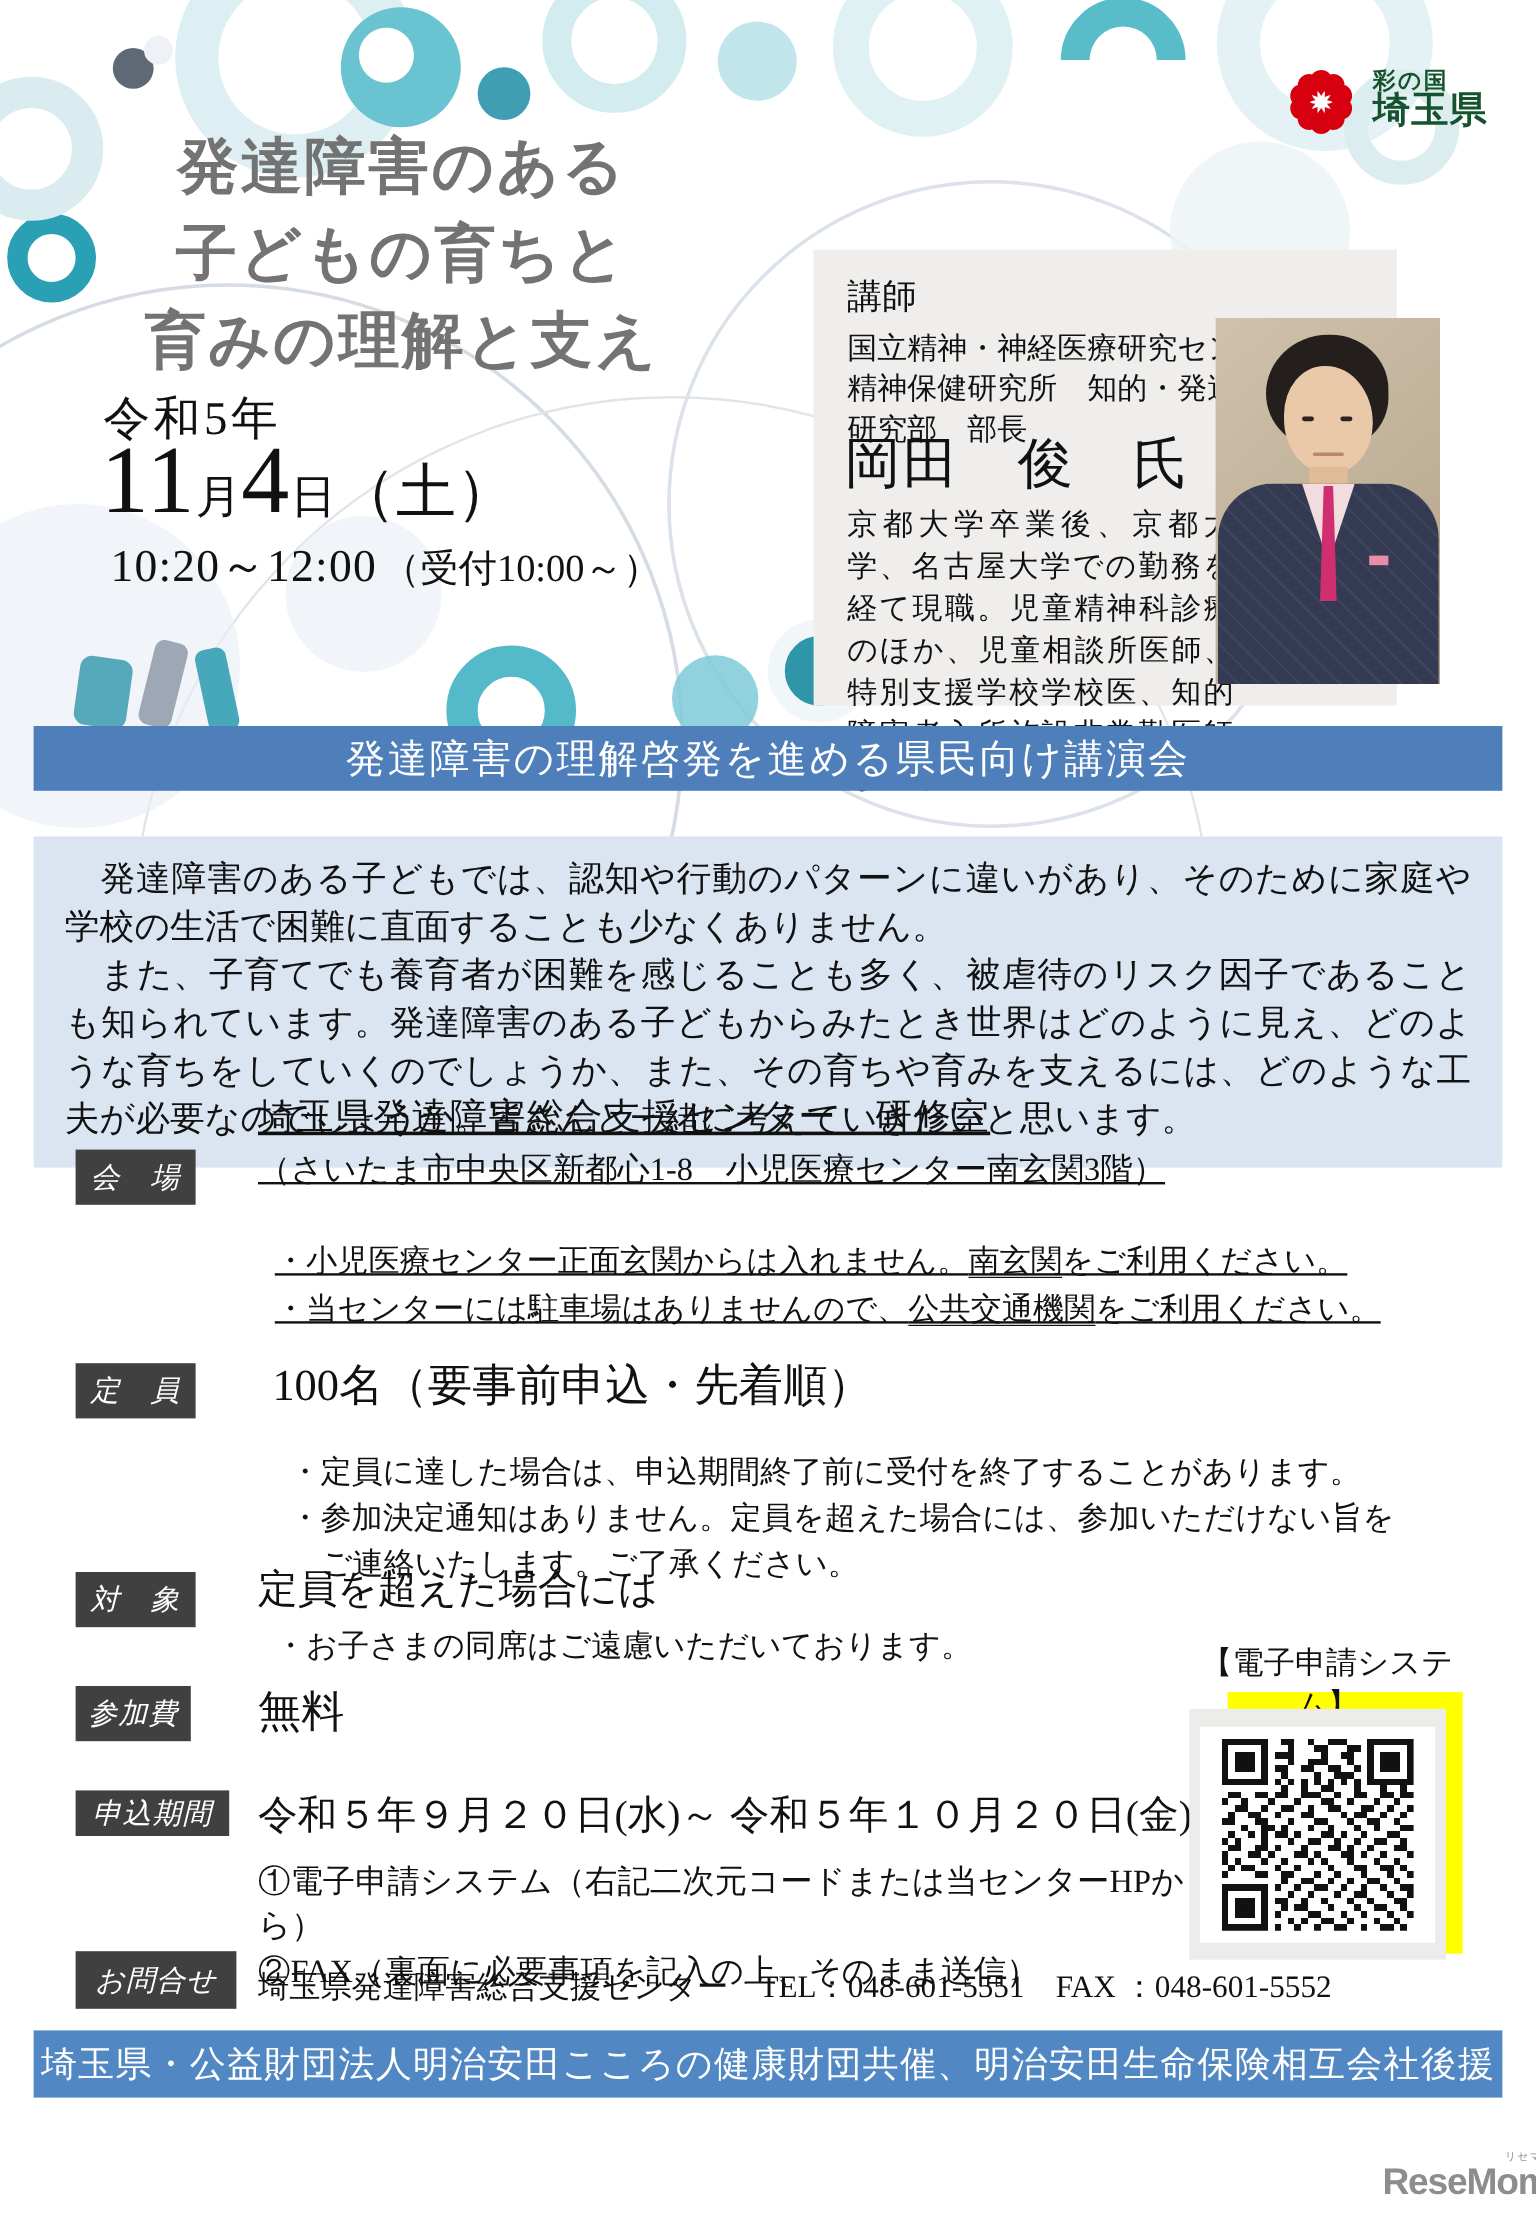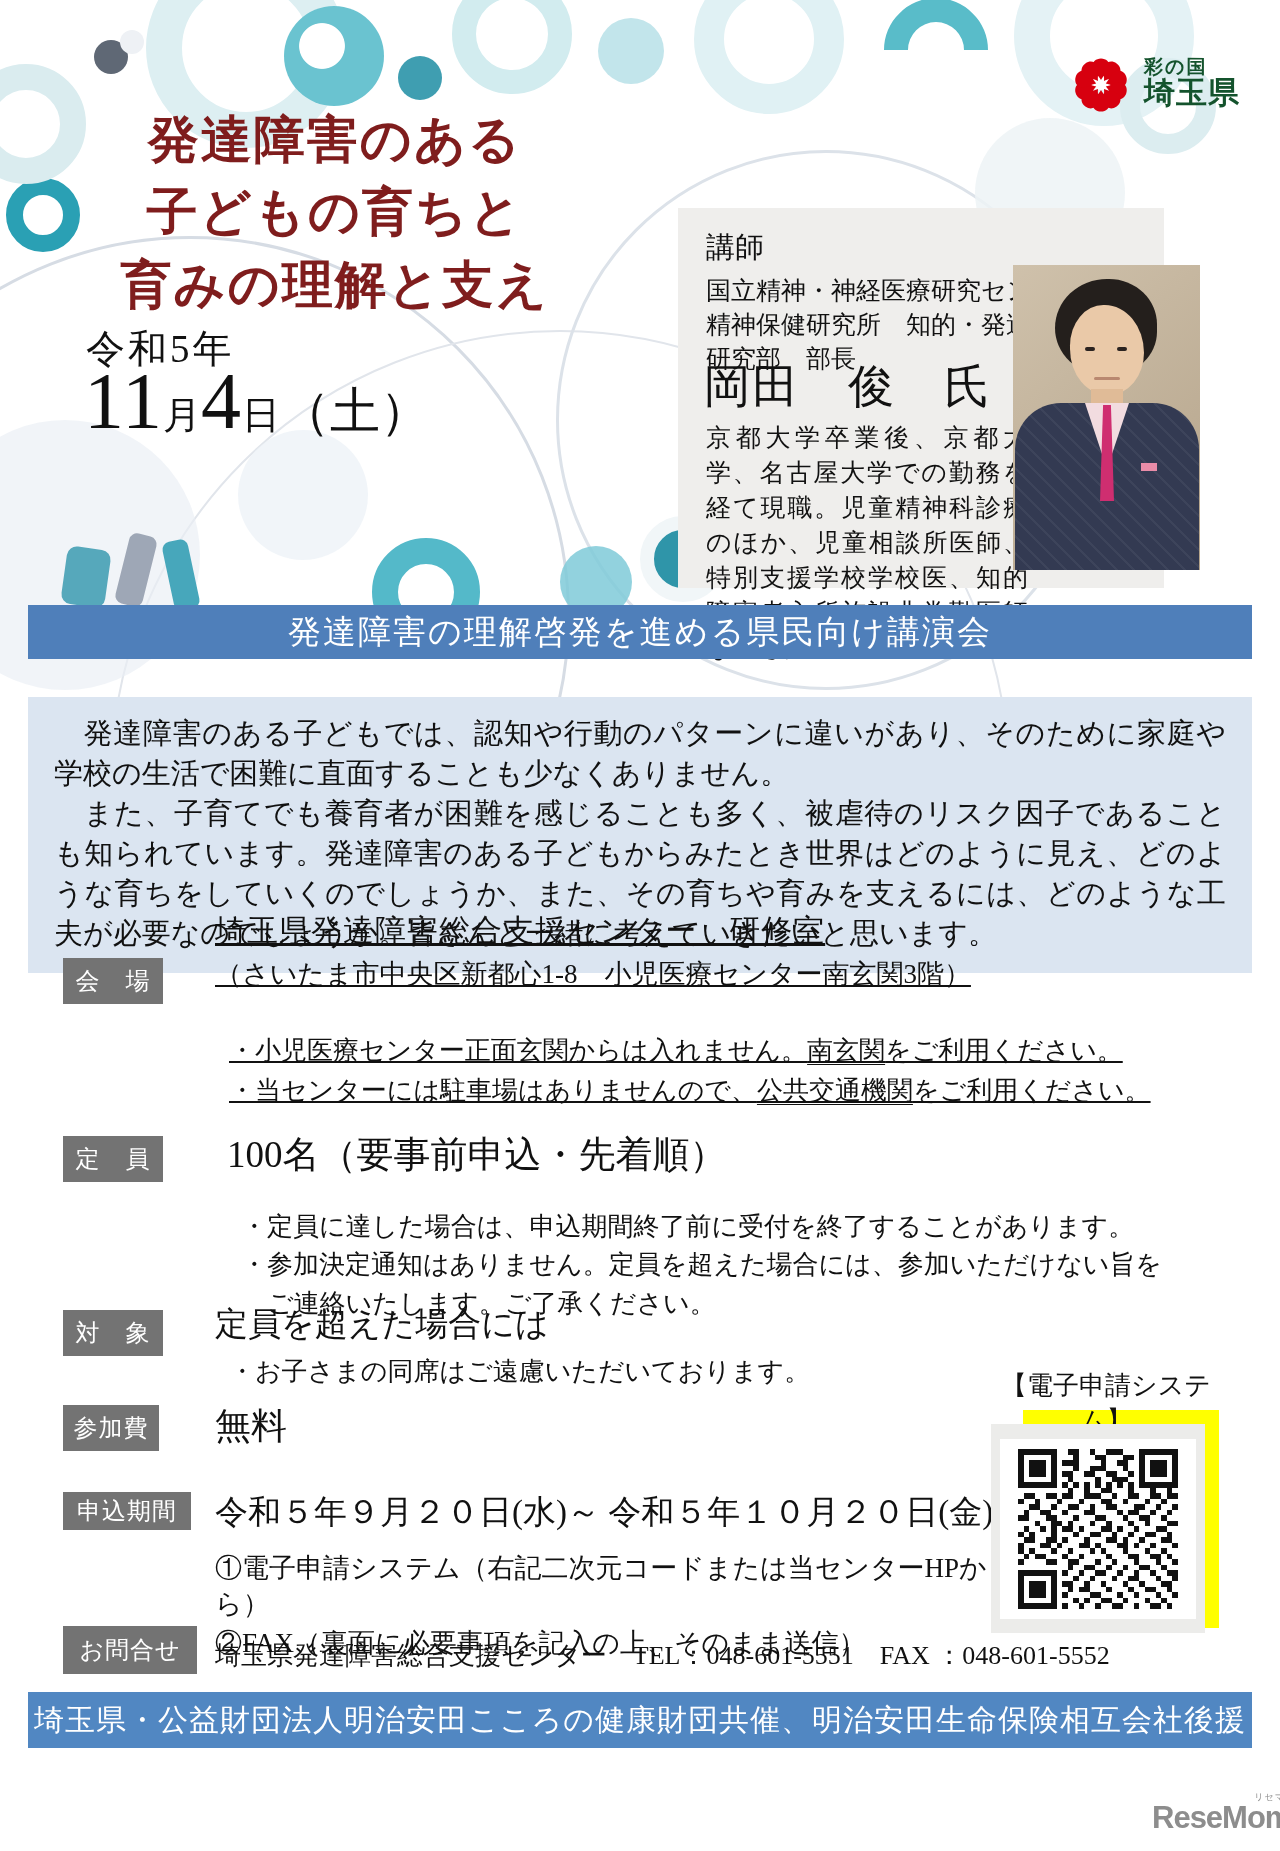--- a/index.html
+++ b/index.html
@@ -8,21 +8,21 @@
   
   .deco-layer{position:absolute;left:0;top:0;width:1280px;height:700px;overflow:hidden;z-index:0;}
   .c{position:absolute;border-radius:50%;box-sizing:border-box;}
   
   .saitama{position:absolute;left:1068px;top:52px;display:flex;align-items:center;gap:10px;z-index:3;}
   .saitama-text{font-family:Liberation Mono, monospace;color:#14532d;line-height:1.05;}
   .saitama-text .t1{font-size:19px;font-weight:bold;letter-spacing:2px;}
   .saitama-text .t2{font-size:31px;font-weight:bold;letter-spacing:1px;}
   
   .title{position:absolute;left:70px;top:104px;width:530px;text-align:center;z-index:2;
-         color:#7f1d1d;font-size:51px;font-weight:bold;line-height:1.42;letter-spacing:2px;margin:0;}
+         color:#737373;font-size:51px;font-weight:bold;line-height:1.42;letter-spacing:2px;margin:0;}
   .era{position:absolute;left:86px;top:322px;font-size:39px;letter-spacing:3px;z-index:2;}
   .dateline{position:absolute;left:84px;top:356px;z-index:2;white-space:nowrap;}
   .dateline .big{font-size:80px;letter-spacing:1px;}
   .dateline .unit{font-size:38px;}
   .dateline .wd{font-size:50px;}
   .timeline{position:absolute;left:92px;top:446px;z-index:2;white-space:nowrap;}
   .timeline .tm{font-size:38px;letter-spacing:1px;}
   .timeline .rc{font-size:32px;}
   
   .speaker{position:absolute;left:678px;top:208px;width:486px;height:380px;background:#efeeec;z-index:2;}
@@ -36,22 +36,22 @@
   
   .banner{position:absolute;left:28px;top:605px;width:1224px;height:54px;background:#4f7fba;z-index:2;
           color:#fff;font-size:33px;letter-spacing:2px;display:flex;align-items:center;justify-content:center;}
   .banner2{position:absolute;left:28px;top:1692px;width:1224px;height:56px;background:#5187c2;z-index:2;
           color:#fff;font-size:30px;letter-spacing:1px;display:flex;align-items:center;justify-content:center;}
   
   .intro{position:absolute;left:28px;top:697px;width:1224px;box-sizing:border-box;background:#dbe5f1;z-index:2;
          padding:16px 26px 20px 26px;font-size:29px;line-height:1.38;text-align:justify;}
   .intro p{margin:0;}
   
-  .label-box{position:absolute;left:63px;background:#737373;color:#fff;font-size:24px;
-             display:flex;align-items:center;justify-content:center;z-index:2;letter-spacing:1px;}
+  .label-box{position:absolute;left:63px;background:#404040;color:#fff;font-size:24px;
+             display:flex;align-items:center;justify-content:center;z-index:2;letter-spacing:1px;font-style:italic;}
   .sec{position:absolute;z-index:2;}
   .sec .h1{font-size:31px;letter-spacing:1px;}
   .sec .h2{font-size:27px;}
   .sec .note{font-size:26px;line-height:1.32;}
   u{text-underline-offset:5px;text-decoration-thickness:1px;}
   
   .qr-label{position:absolute;left:986px;top:1368px;width:240px;text-align:center;font-size:26px;z-index:2;}
   .qr-yellow{position:absolute;left:1023px;top:1410px;width:196px;height:218px;background:#ffff00;z-index:1;}
   .qr-gray{position:absolute;left:991px;top:1424px;width:214px;height:209px;background:#ececea;z-index:2;
            display:flex;align-items:center;justify-content:center;}
@@ -119,20 +119,24 @@
   <h1 class="title">
     <span>発達障害のある</span><br>
     <span>子どもの育ちと</span><br>
     <span>育みの理解と支え</span>
   </h1>
 
   <div class="era">令和5年</div>
   <div class="dateline">
     <span class="big">11</span><span class="unit">月</span><span class="big">4</span><span class="unit">日</span><span class="wd">（土）</span>
   </div>
+  <div class="timeline">
+    <span class="tm">10:20～12:00</span>
+    <span class="rc">（受付10:00～）</span>
+  </div>
 
   <div class="speaker">
     <div class="heading">講師</div>
     <div class="aff">
       <div>国立精神・神経医療研究センター</div>
       <div>精神保健研究所　知的・発達障害</div>
       <div>研究部　部長</div>
     </div>
     <div class="name">岡田　俊　氏</div>
     <div class="bio">京都大学卒業後、京都大学、名古屋大学での勤務を経て現職。児童精神科診療のほか、児童相談所医師、特別支援学校学校医、知的障害者入所施設非常勤医師なども務める。</div>

